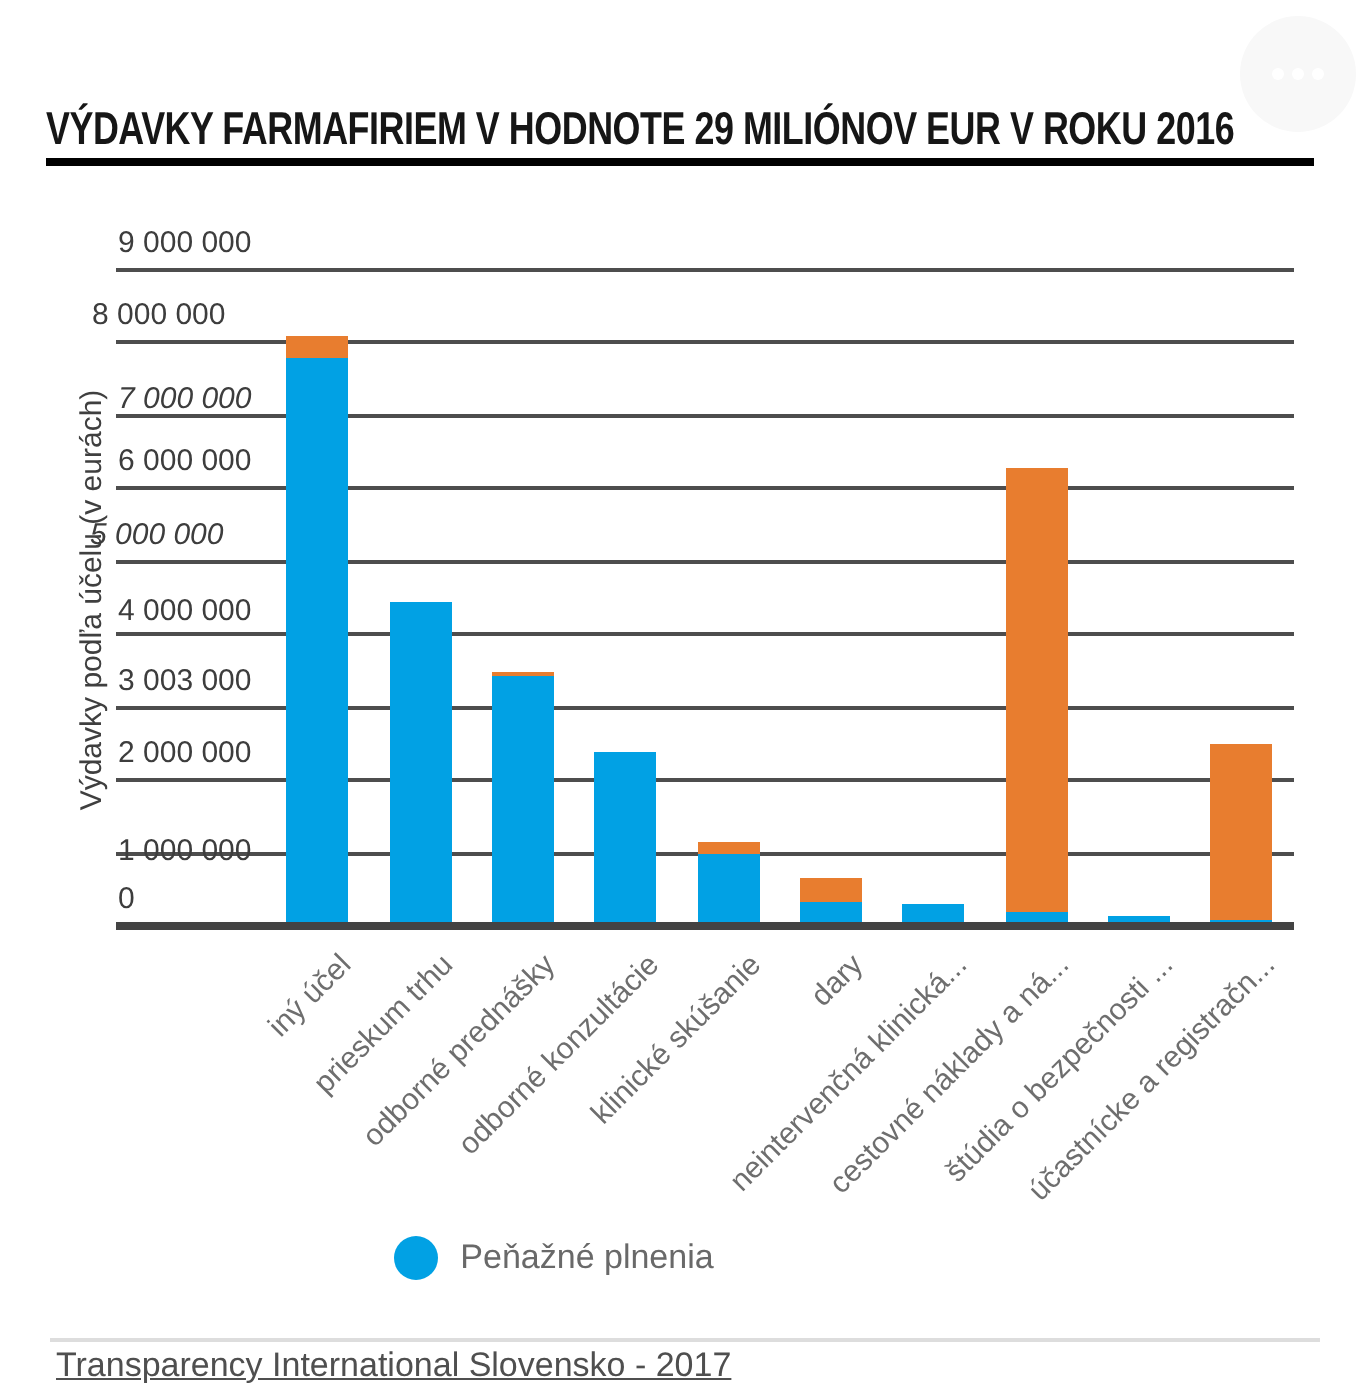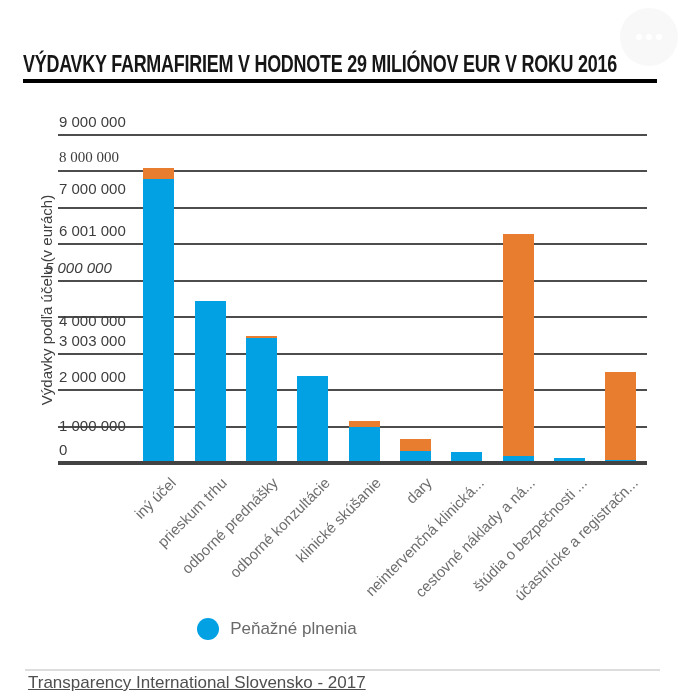--- a/index.html
+++ b/index.html
@@ -76,29 +76,29 @@
 
 <div class="gridline base" style="left: 58px; width: 589px; top: 461px; height: 4px;"></div>
     <div class="ytick" style="left: 59px; top: 441px;">0</div>
     <div class="gridline" style="left: 58px; width: 589px; top: 425.6px; height: 2px;"></div>
     <div class="ytick" style="left: 59px; top: 404.6px; margin-top: 12px;">1 000 000</div>
     <div class="gridline" style="left: 58px; width: 589px; top: 389.1px; height: 2px;"></div>
     <div class="ytick" style="left: 59px; top: 368.1px;">2 000 000</div>
     <div class="gridline" style="left: 58px; width: 589px; top: 352.7px; height: 2px;"></div>
     <div class="ytick" style="left: 59px; top: 331.7px;">3 003 000</div>
     <div class="gridline" style="left: 58px; width: 589px; top: 316.2px; height: 2px;"></div>
-    <div class="ytick" style="left: 59px; top: 312px;">4 000 000</div>
+    <div class="ytick" style="left: 59px; top: 297px;">4 000 000</div>
     <div class="gridline" style="left: 58px; width: 589px; top: 279.8px; height: 2px;"></div>
     <div class="ytick" style="left: 45px; top: 258.8px; font-style: italic;">5 000 000</div>
     <div class="gridline" style="left: 58px; width: 589px; top: 243.3px; height: 2px;"></div>
-    <div class="ytick" style="left: 59px; top: 222.3px;">6 001 000</div>
+    <div class="ytick" style="left: 59px; top: 222.3px;">6 000 000</div>
     <div class="gridline" style="left: 58px; width: 589px; top: 206.9px; height: 2px;"></div>
-    <div class="ytick" style="left: 59px; top: 180px;">7 000 000</div>
+    <div class="ytick" style="left: 59px; top: 191px; font-style: italic;">7 000 000</div>
     <div class="gridline" style="left: 58px; width: 589px; top: 170.4px; height: 2px;"></div>
-    <div class="ytick" style="left: 59px; top: 149.4px; font-family: Liberation Serif, serif;">8 000 000</div>
+    <div class="ytick" style="left: 46px; top: 149.4px;">8 000 000</div>
     <div class="gridline" style="left: 58px; width: 589px; top: 134px; height: 2px;"></div>
     <div class="ytick" style="left: 59px; top: 113px;">9 000 000</div>
     <div class="bar-seg" style="left: 143.2px; top: 178.7px; height: 284.3px; background: rgb(1, 161, 228);"></div>
     <div class="bar-seg" style="left: 143.2px; top: 167.8px; height: 10.9px; background: rgb(232, 125, 47);"></div>
     <div class="xtick" style="left: -53.3px;">iný účel</div>
     <div class="bar-seg" style="left: 194.5px; top: 300.8px; height: 162.2px; background: rgb(1, 161, 228);"></div>
     <div class="xtick" style="left: -2px;">prieskum trhu</div>
     <div class="bar-seg" style="left: 245.9px; top: 338px; height: 125px; background: rgb(1, 161, 228);"></div>
     <div class="bar-seg" style="left: 245.9px; top: 335.8px; height: 2.2px; background: rgb(232, 125, 47);"></div>
     <div class="xtick" style="left: 49.4px;">odborné prednášky</div>

